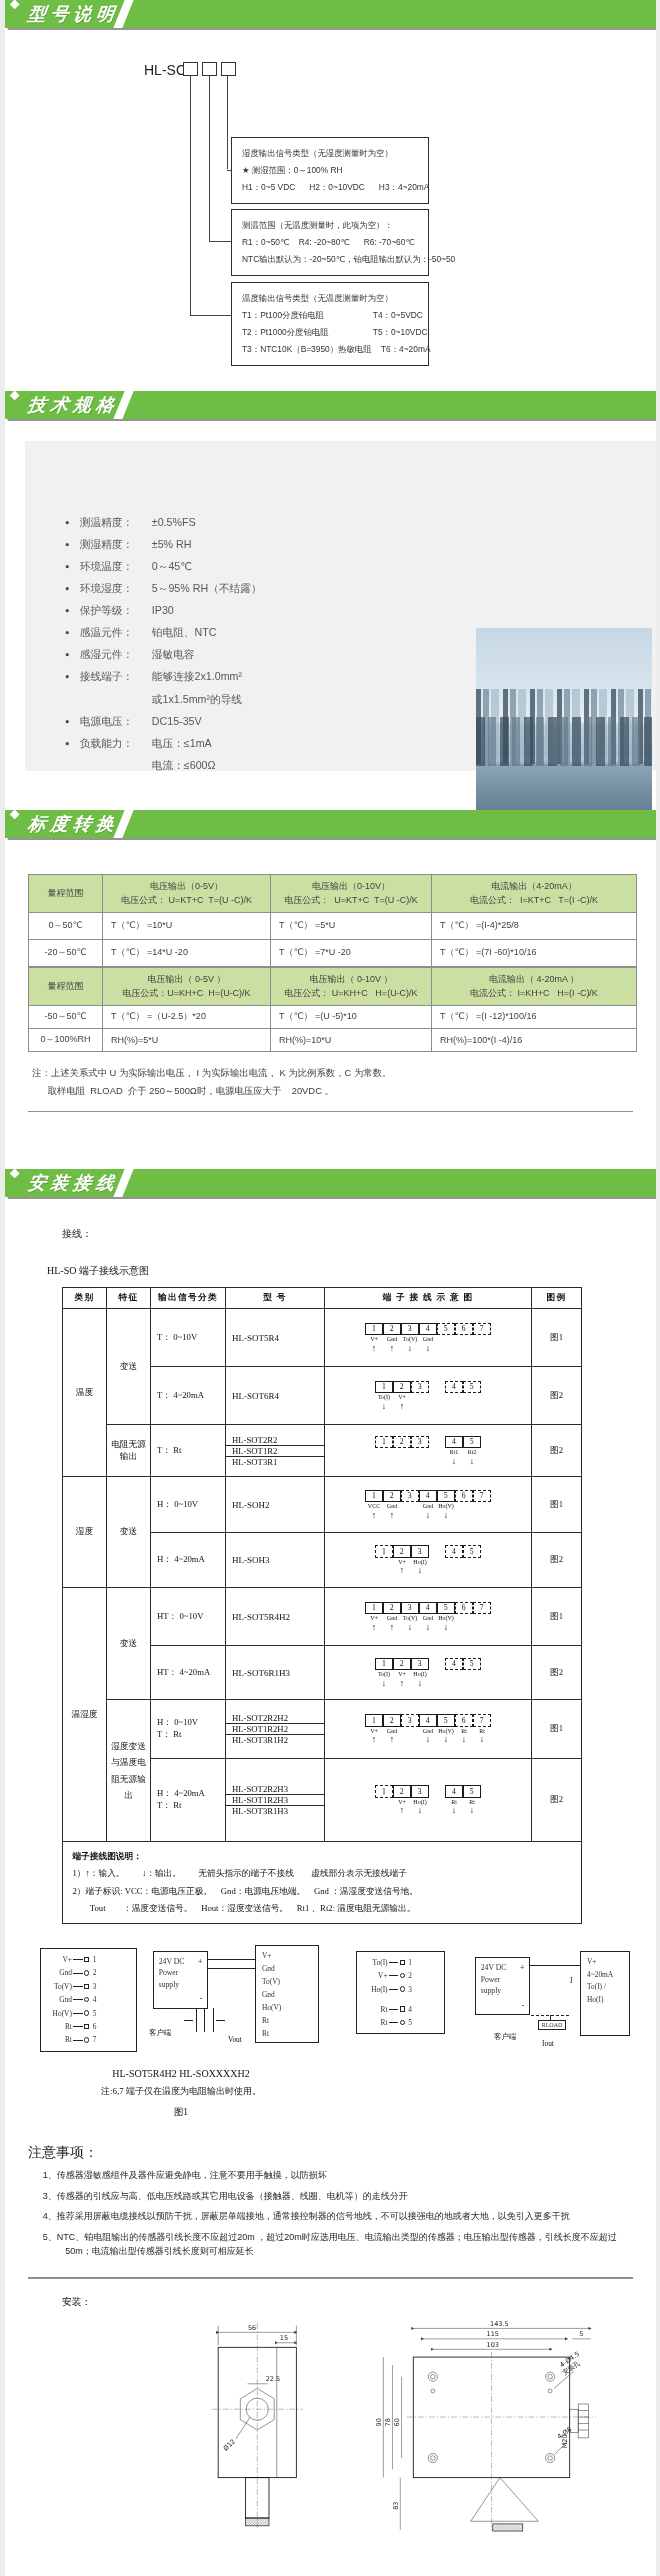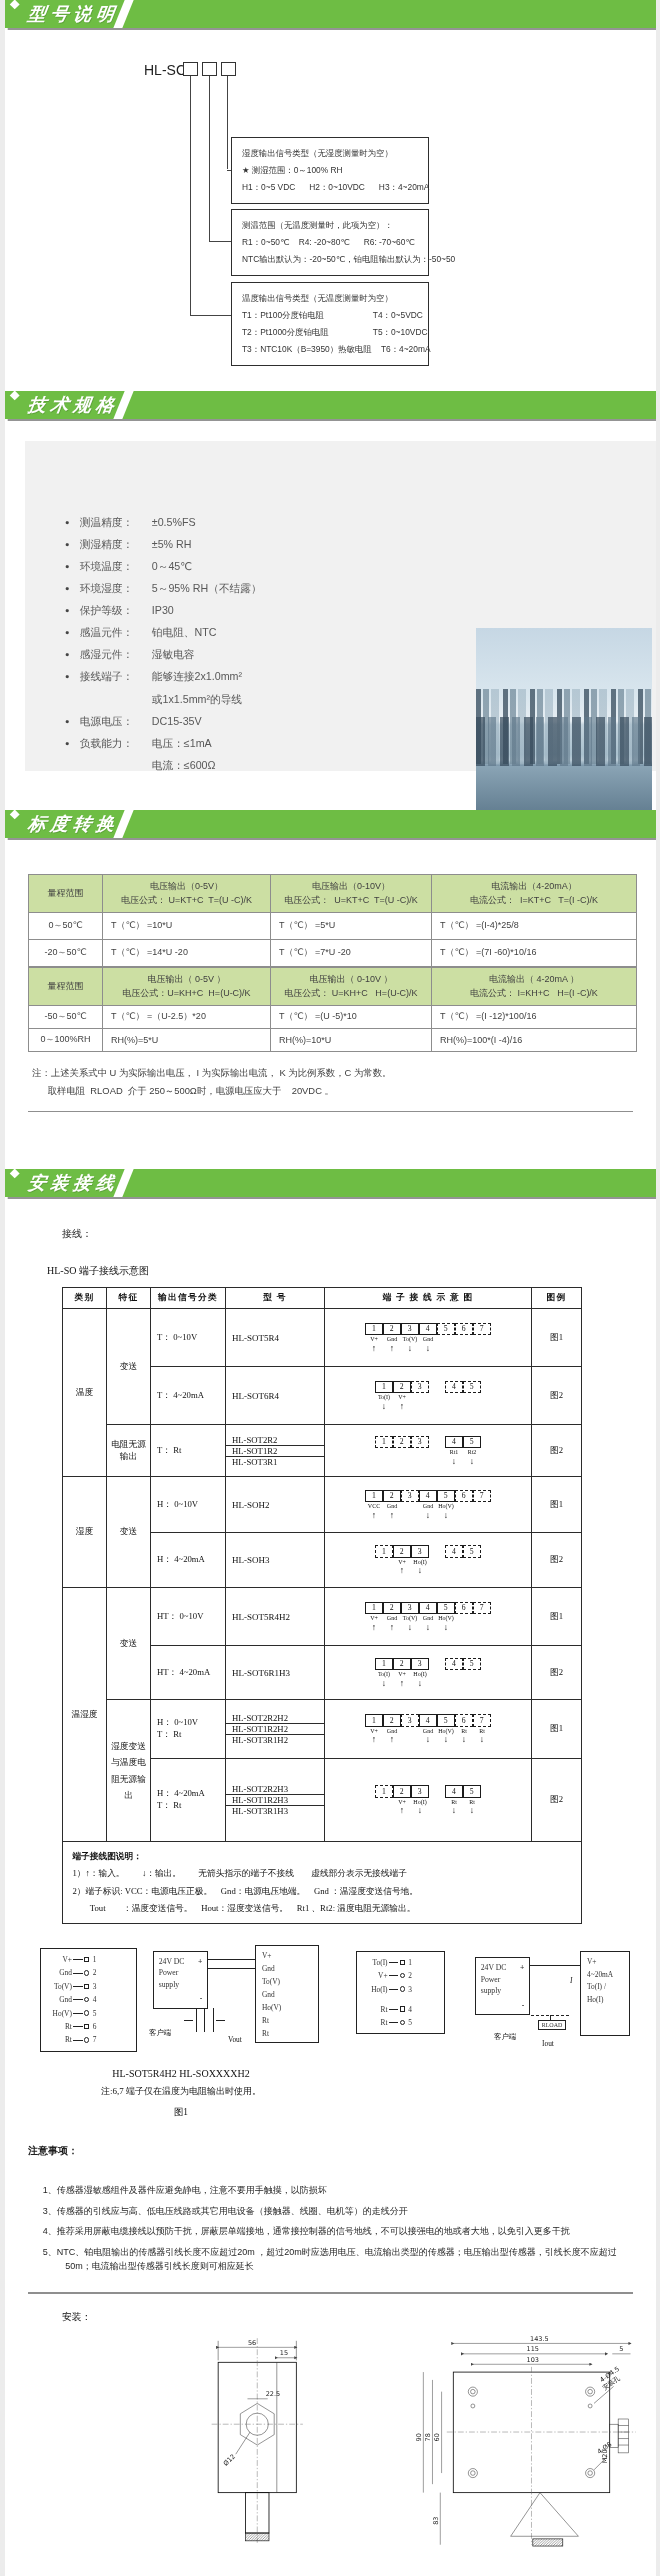--- a/index.html
+++ b/index.html
@@ -96,25 +96,25 @@
   .vl{position:absolute;width:0.8px;background:#222;}
   .dashedl{position:absolute;border-top:1px dashed #222;height:0;}
   .small-label{position:absolute;font-size:7.4px;color:#111;}
   .rload{position:absolute;border:0.8px solid #222;font-size:6px;padding:0.7px 2.7px;background:#fff;}
   .figcap{text-align:center;font-size:10px;margin-top:6.7px;line-height:1.8;color:#111;}
   .figcap .fnote{font-size:9px;}
   .figcap .fno{margin-top:5.4px;font-size:9.4px;}
 
   
   .notice{margin:23px 27px 0 28px;font-size:9px;color:#1f1f1f;}
-  .notice .ntitle{font-weight:bold;margin-bottom:25px;font-size:10px;}
+  .notice .ntitle{font-weight:normal;margin-bottom:6px;font-size:14px;}
   .notice .nitem{margin:0 0 6px 14.8px;line-height:1.6;padding-left:2.5em;text-indent:-2.5em;}
 
   .install-label{margin:17.4px 0 0 62px;font-size:9.7px;color:#111;}
-  .drawings{display:flex;margin:9.4px 0 0 180px;gap:83px;}
+  .drawings{display:flex;margin:9.4px 0 0 180px;gap:43px;}
   svg text{font-family:"DejaVu Sans",sans-serif;font-size:10px;fill:#222;}
   svg .dim{stroke:#444;stroke-width:.8;}
   svg .body{stroke:#111;stroke-width:1.3;fill:none;}
   svg .thin{stroke:#333;stroke-width:.8;fill:none;}
   svg .cl{stroke:#666;stroke-width:.7;stroke-dasharray:9 3 2 3;}
 </style>
 </head>
 <body>
 
 <div class="page">

